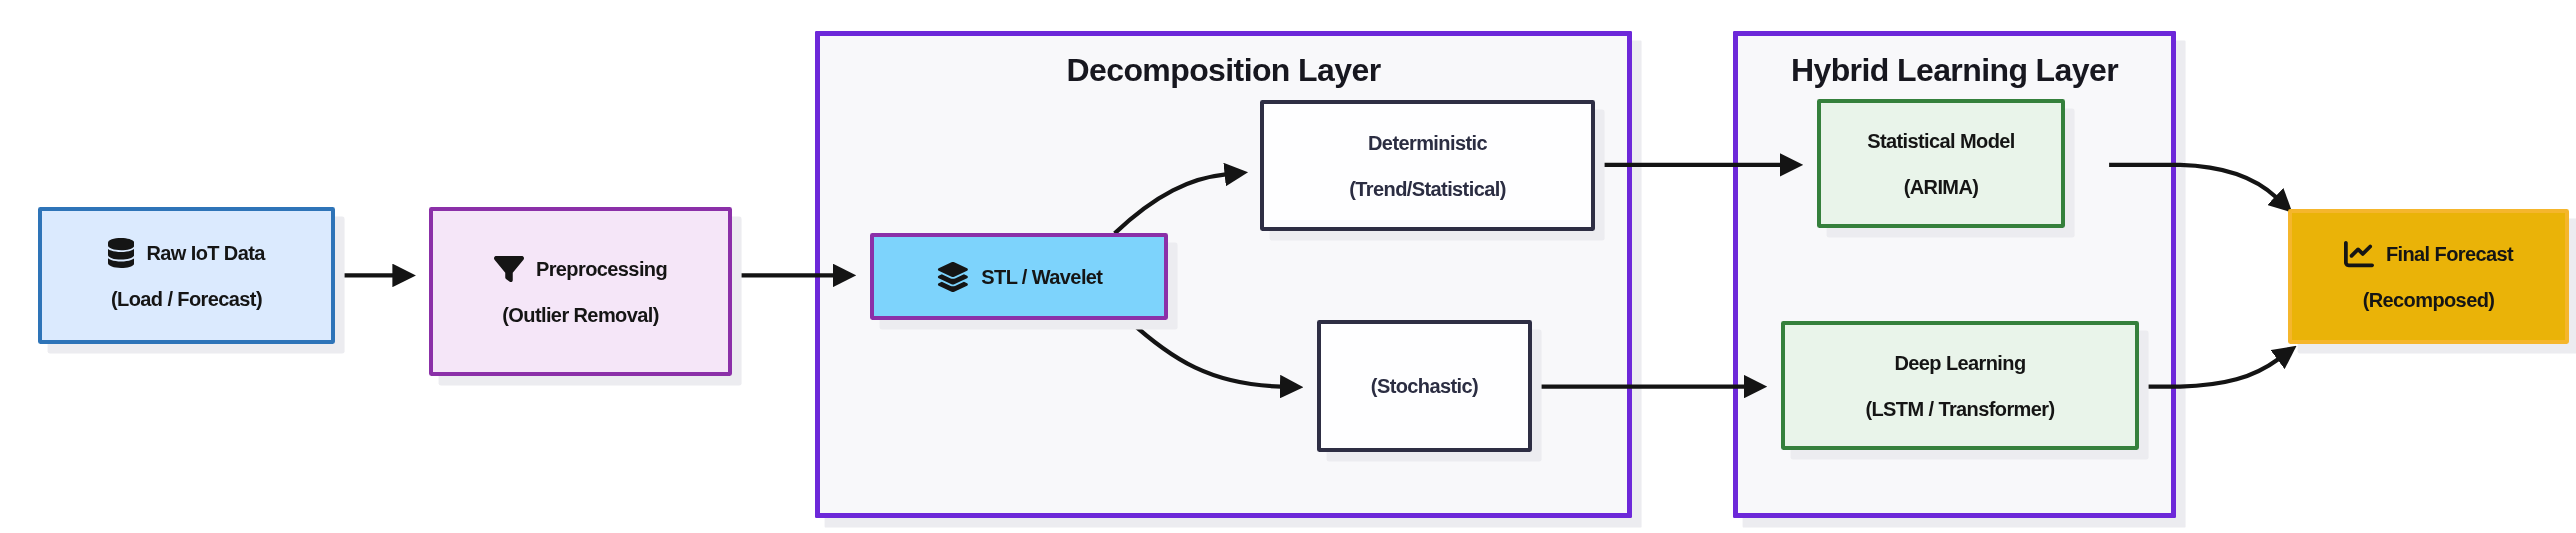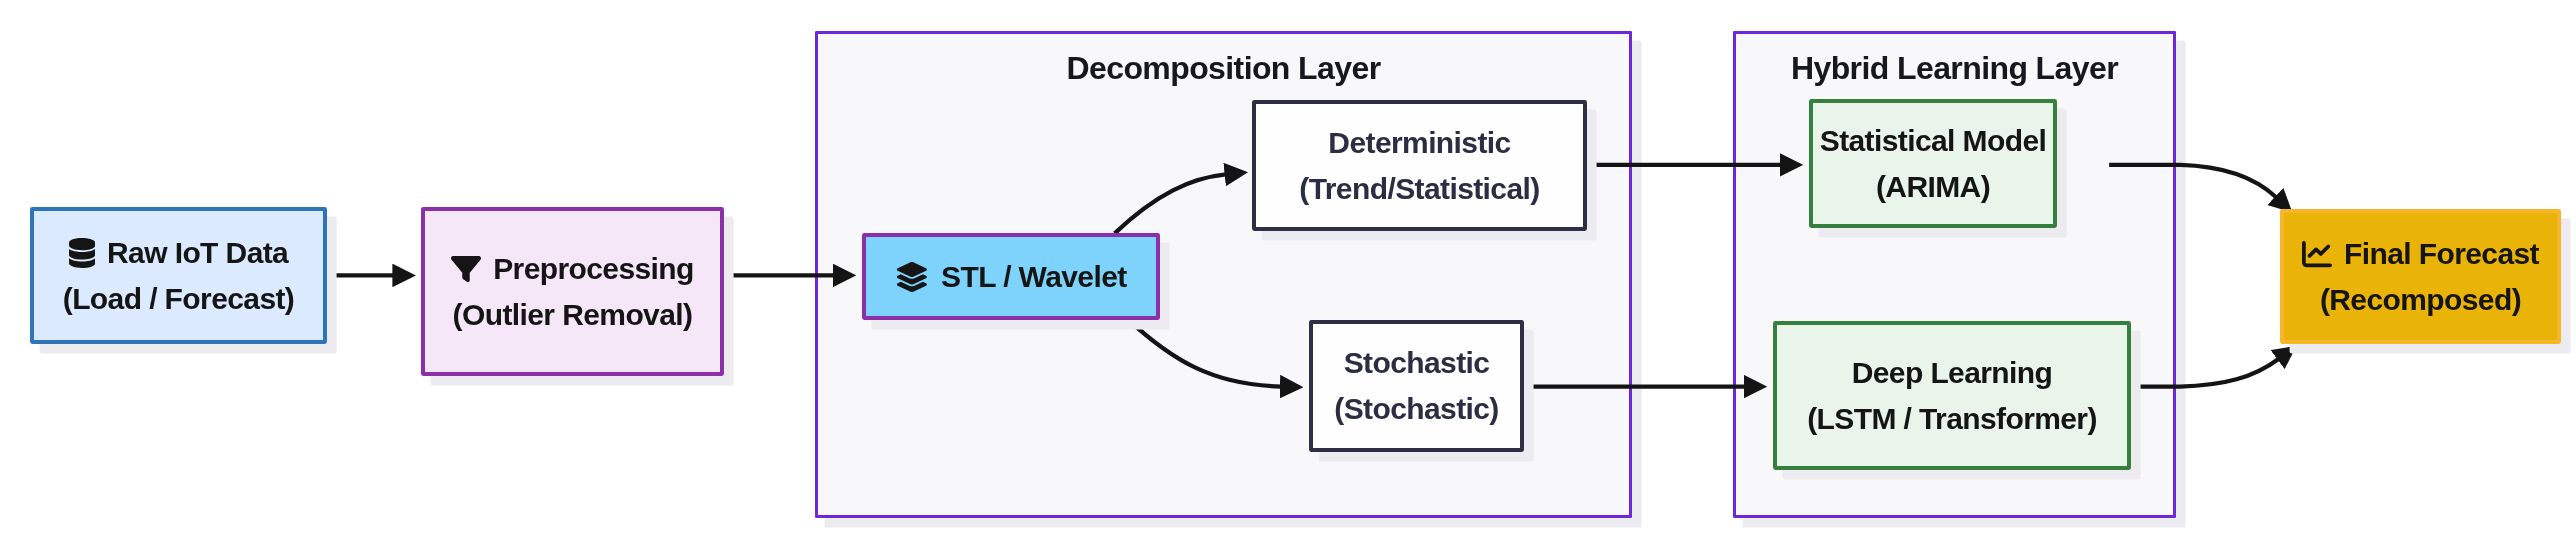--- a/index.html
+++ b/index.html
@@ -10,21 +10,21 @@
     background: #ffffff;
     font-family: "Liberation Sans", sans-serif;
     overflow: hidden;
   }
 
   
   .container {
     position: absolute;
     box-sizing: border-box;
     background: #f8f8fa;
-    border: 3px solid #6d28d9;
+    border: 5px solid #6d28d9;
     border-radius: 1.2px;
     box-shadow: 9.6px 9.6px 0 #ececf0;
     z-index: 1;
   }
   .container-decomp { left: 815px; top: 31px; width: 817px; height: 487px; }
   .container-hybrid { left: 1733px; top: 31px; width: 443px;  height: 487px; }
   .container-title {
     margin-top: 15.6px;
     text-align: center;
     font-size: 32px;
@@ -51,39 +51,40 @@
     position: absolute;
     box-sizing: border-box;
     display: flex;
     flex-direction: column;
     align-items: center;
     justify-content: center;
     border: 4.2px solid #000;
     border-radius: 2.4px;
     box-shadow: 9.6px 9.6px 0 #ececf0;
     z-index: 3;
-    font-size: 30px;
+    font-size: 20px;
     font-weight: 600;
     letter-spacing: -0.6px;
     color: #151515;
     text-align: center;
     line-height: 46px;
+    margin-left: 8px;
   }
   .node .l1 { display: flex; align-items: center; gap: 12px; white-space: nowrap; }
   .node .l2 { white-space: nowrap; }
   .node .ic { display: inline-flex; align-items: center; }
   .node .ic svg { height: 30px; width: auto; fill: currentColor; display: block; }
 
   .n-raw  { left: 30px;   top: 207px; width: 297px; height: 137px; background: #dbeafe; border-color: #2e74b8; }
   .n-pre  { left: 421px;  top: 207px; width: 303px; height: 169px; background: #f5e6f8; border-color: #8b30a8; }
   .n-stl  { left: 862px; top: 233px; width: 298px; height: 87px; background: #7dd3fc; border-color: #8b30a8; }
   .n-det  { left: 1252px; top: 100px; width: 335px; height: 131px; background: #fefeff; border-color: #2e2e44; color: #2b2d42; }
   .n-sto  { left: 1309px; top: 320px; width: 215px; height: 132px; background: #fefeff; border-color: #2e2e44; color: #2b2d42; }
   .n-stat { left: 1809px; top: 99px; width: 248px; height: 129px; background: #e9f4ea; border-color: #35803c; }
-  .n-deep { left: 1773px; top: 321px; width: 358px; height: 149px; background: #e9f4ea; border-color: #35803c; }
+  .n-deep { left: 1773px; top: 321px; width: 358px; height: 129px; background: #e9f4ea; border-color: #35803c; }
   .n-fin  { left: 2280px; top: 209px; width: 281px; height: 135px; background: #eab308; border-color: #f5b62c; }
 </style>
 </head>
 <body>
 
 <div class="canvas">
 
   <section class="container container-decomp">
     <div class="container-title">Decomposition Layer</div>
   </section>
@@ -143,23 +144,20 @@
   </div>
 
   <div class="node n-det">
     <div class="l1">
         <span>Deterministic</span>
       </div>
     <div class="l2">(Trend/Statistical)</div>
   </div>
 
   <div class="node n-sto">
-    <div class="l1">
-        <span>Stochastic</span>
-      </div>
     <div class="l2">(Stochastic)</div>
   </div>
 
   <div class="node n-stat">
     <div class="l1">
         <span>Statistical Model</span>
       </div>
     <div class="l2">(ARIMA)</div>
   </div>
 

